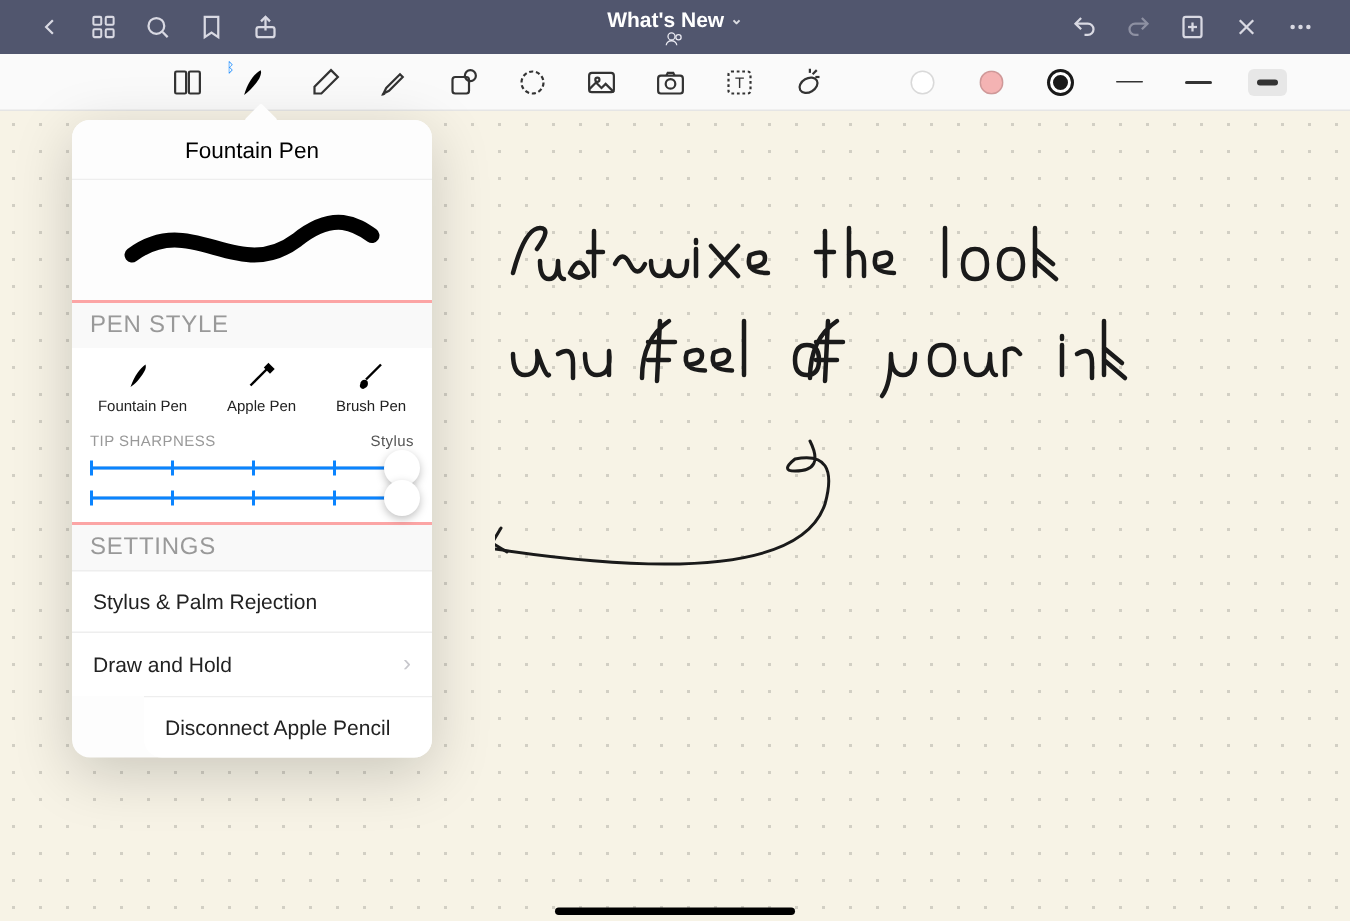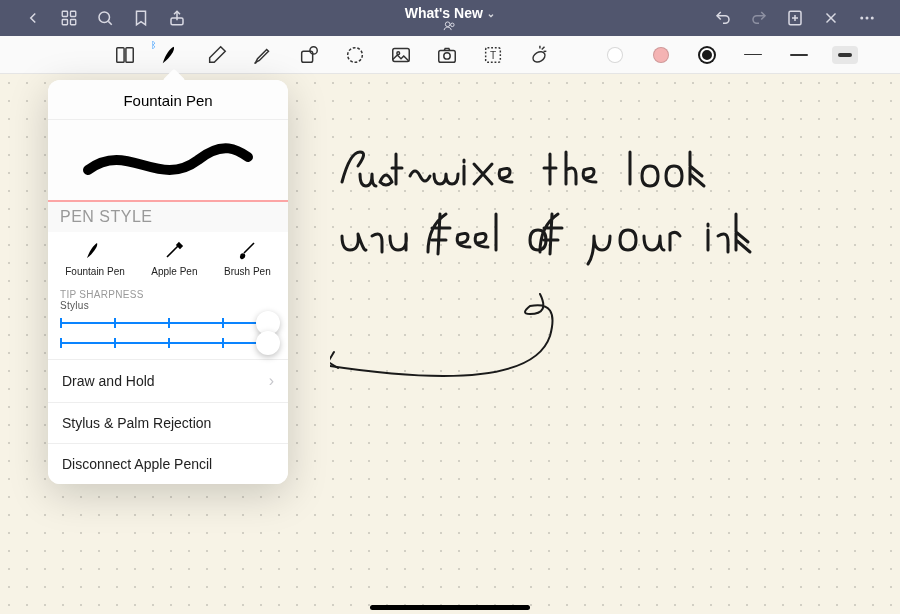--- a/index.html
+++ b/index.html
@@ -39,29 +39,29 @@
 .popover { position: absolute; top: 80px; left: 48px; width: 240px; background: #fdfdfd; border-radius: 12px; box-shadow: 0 10px 40px rgba(0,0,0,.18); overflow: visible; }
 .popover::before { content:""; position:absolute; top:-8px; left:118px; width:16px; height:16px; background:#fdfdfd; transform:rotate(45deg); border-radius:2px;}
 .popover-title { text-align: center; font-size: 15px; font-weight: 500; padding: 12px 0 10px; border-bottom: 1px solid #eee; background:#fdfdfd; border-radius:12px 12px 0 0; position:relative;}
 .preview { height: 80px; display: flex; align-items: center; justify-content: center; }
 .section-label { font-size: 16px; color: #999; letter-spacing: .5px; padding: 6px 12px 6px; border-top: 2px solid #fca5a5; background:#f9f9f9;}
 .pen-styles { display: flex; justify-content: space-around; padding: 6px 4px 10px; background:#fff;}
 .pen-style { display: flex; flex-direction: column; align-items: center; gap: 4px; font-size: 10px; color: #222; cursor:pointer;}
 .pen-style svg { width: 24px; height: 24px; }
 
 .slider-block { padding: 2px 12px 14px; background:#fff;}
-.slider-head { display: flex; justify-content: space-between; font-size: 10px; color: #999; letter-spacing: .3px; margin-bottom: 10px; flex-direction: column; }
+.slider-head { display: flex; justify-content: space-between; font-size: 10px; color: #999; letter-spacing: .3px; margin-bottom: 10px; }
 .slider-track { position: relative; height: 4px; }
 .slider-line { position:absolute; top:1px; left:0; right:0; height:2px; background:#c7c7cc;}
 .slider-fill { position:absolute; top:1px; left:0; height:2px; background:#0a84ff;}
 .slider-tick { position:absolute; top:-3px; width:2px; height:10px; background:#0a84ff;}
 .slider-knob { position:absolute; top:-10px; width:24px; height:24px; background:#fff; border-radius:50%; box-shadow:0 2px 6px rgba(0,0,0,.25);}
 
 .settings-row { display: flex; justify-content: space-between; align-items: center; padding: 12px 14px; font-size: 14px; color: #222; border-top: 1px solid #eee; background:#fff; cursor:pointer;}
-.settings-row:last-child { border-radius: 0 0 12px 12px; }
+.settings-row:last-child { border-radius: 0 0 12px 12px; margin-left: 48px; }
 .chevron { color: #c7c7cc; font-size: 16px; }
 </style>
 </head>
 <body>
 
 <div class="navbar">
   <div class="nav-left">
     <span class="nav-icon">
         <svg viewBox="0 0 24 24" fill="none" stroke="currentColor" stroke-width="2">
           <polyline points="15 18 9 12 15 6"></polyline>
@@ -326,25 +326,26 @@
       <div class="slider-fill" style="right:8px"></div>
       <div class="slider-tick" style="left:0"></div>
       <div class="slider-tick" style="left:25%"></div>
       <div class="slider-tick" style="left:50%"></div>
       <div class="slider-tick" style="left:75%"></div>
       <div class="slider-tick" style="right:0"></div>
       <div class="slider-knob" style="right:-4px"></div>
     </div>
   </div>
 
+  <div class="section-label">SETTINGS</div>
+  <div class="settings-row">
+    <span>Stylus &amp; Palm Rejection</span>
+  </div>
   <div class="settings-row">
     <span>Draw and Hold</span>
     <span class="chevron">›</span>
   </div>
   <div class="settings-row">
-    <span>Stylus &amp; Palm Rejection</span>
-  </div>
-  <div class="settings-row">
     <span>Disconnect Apple Pencil</span>
   </div>
 </div>
 
 <div class="home-bar"></div>
 
 </body></html>

